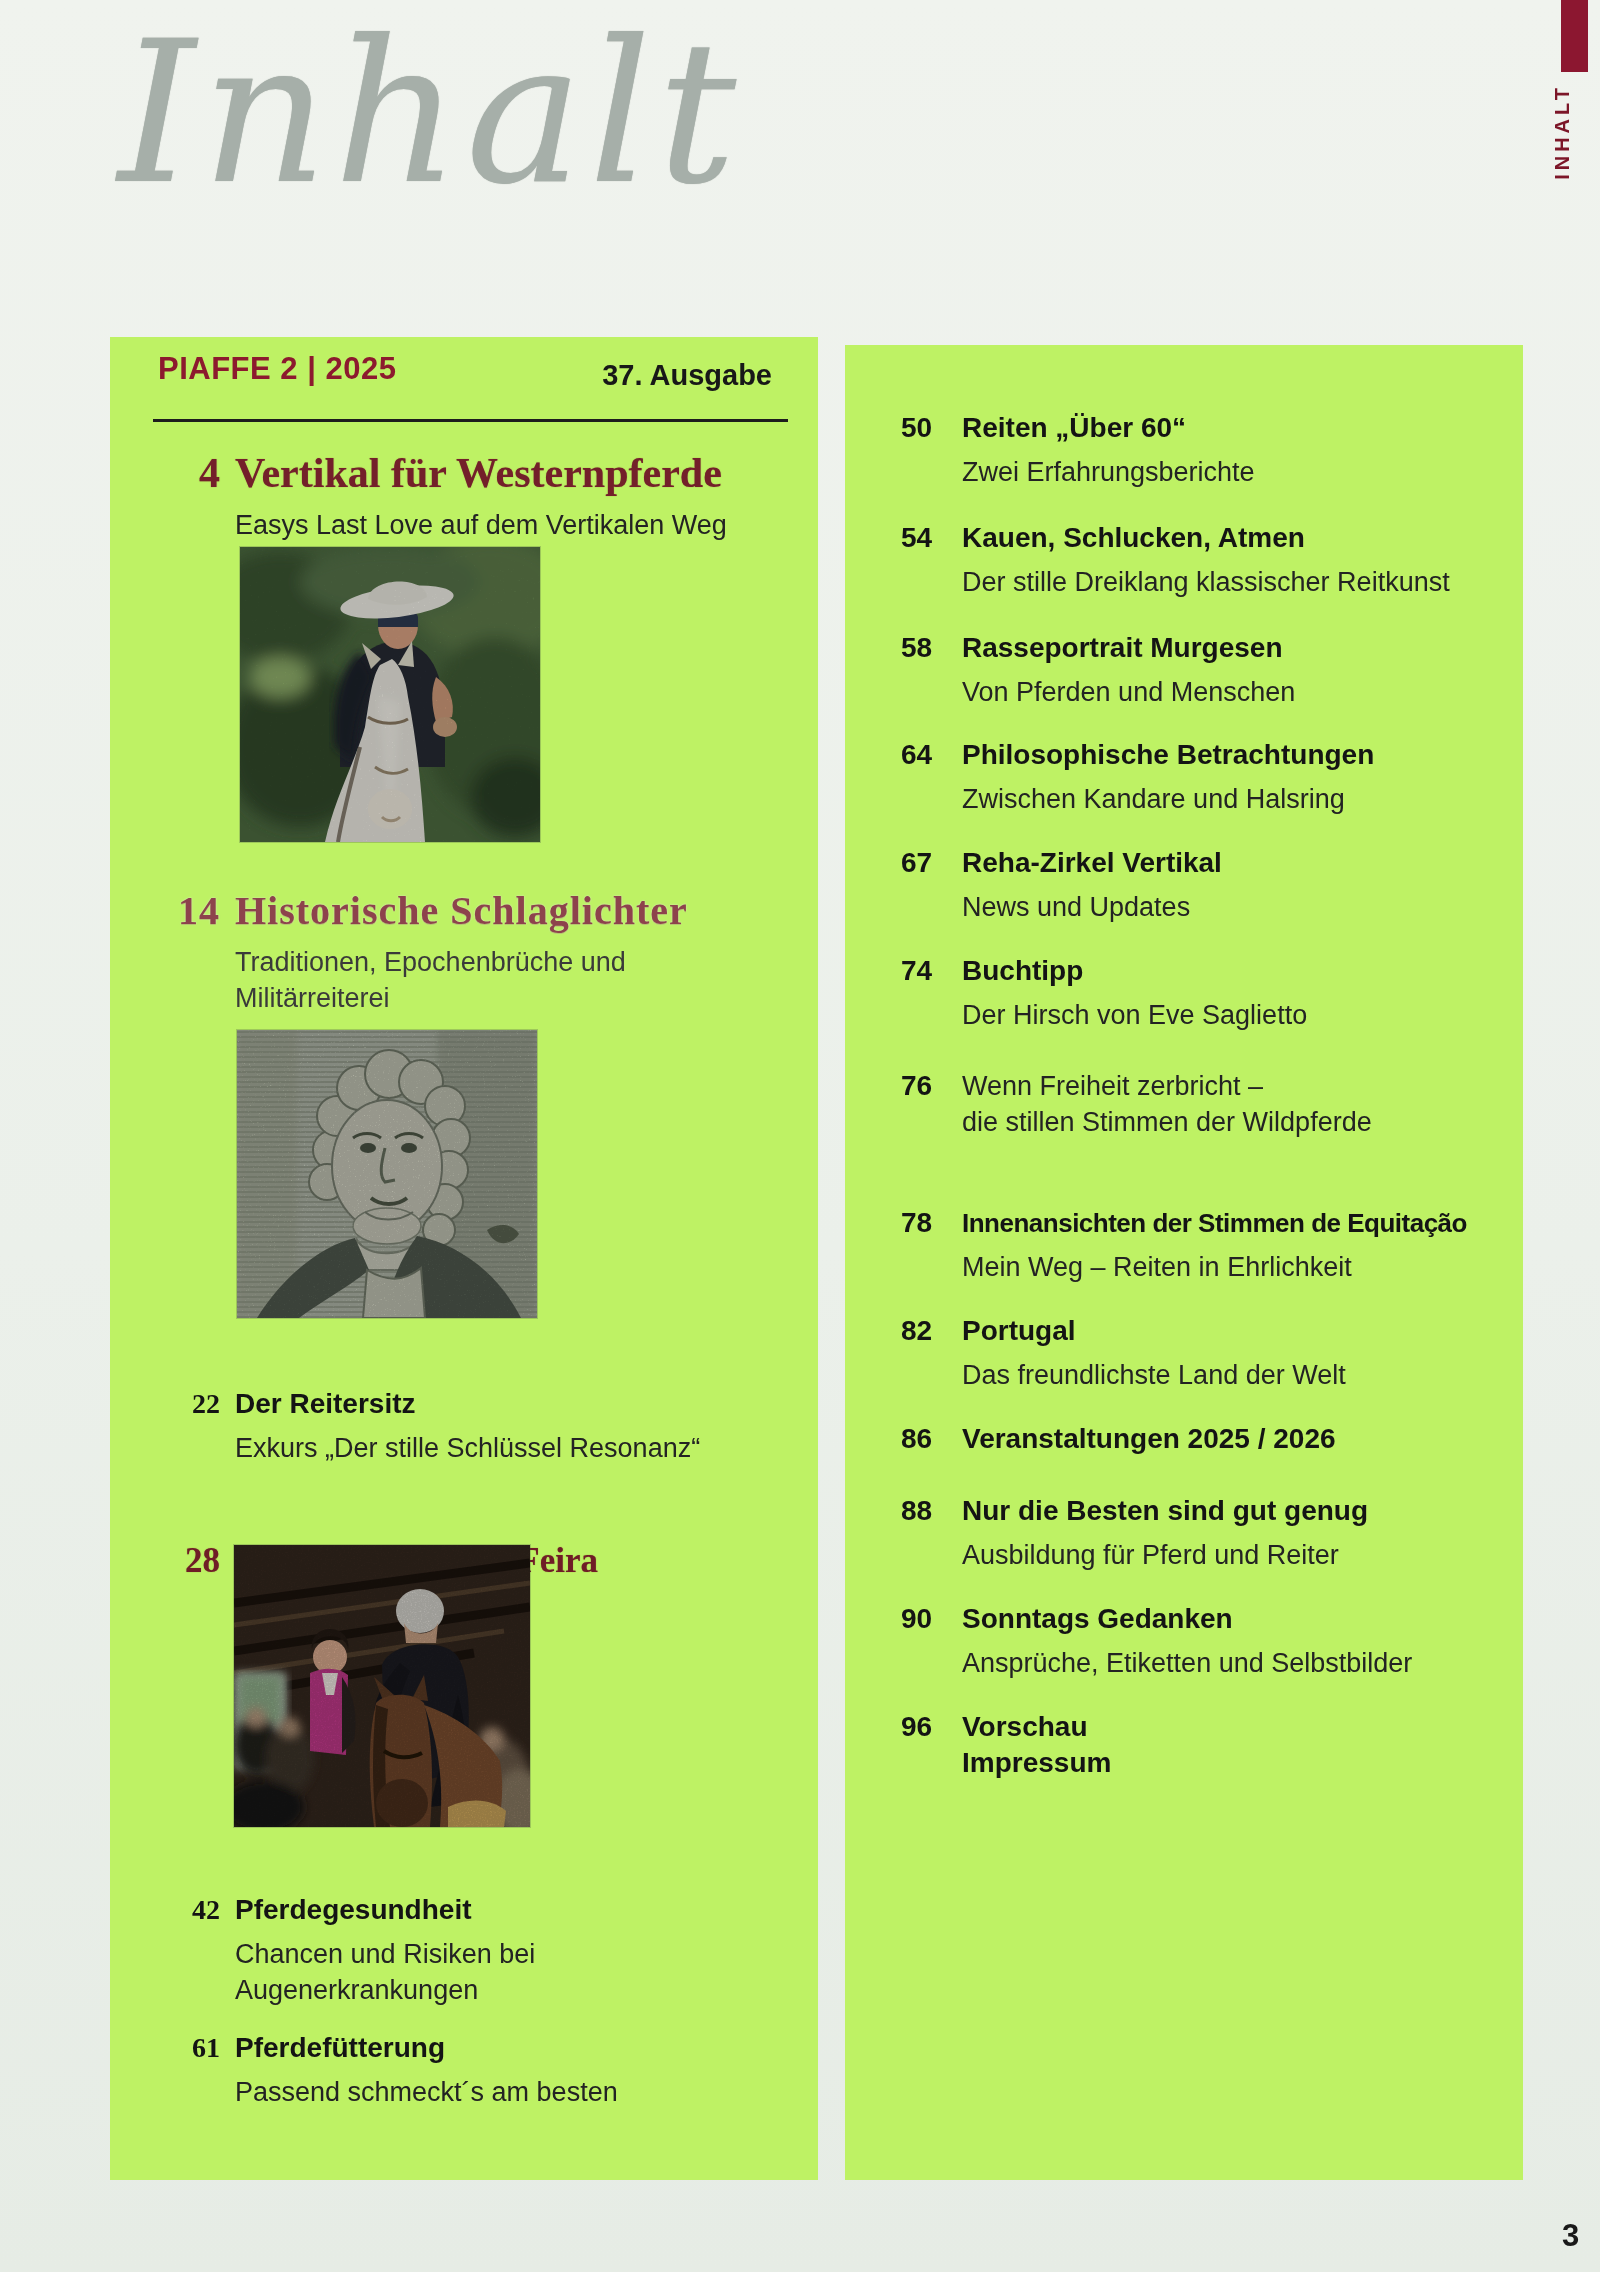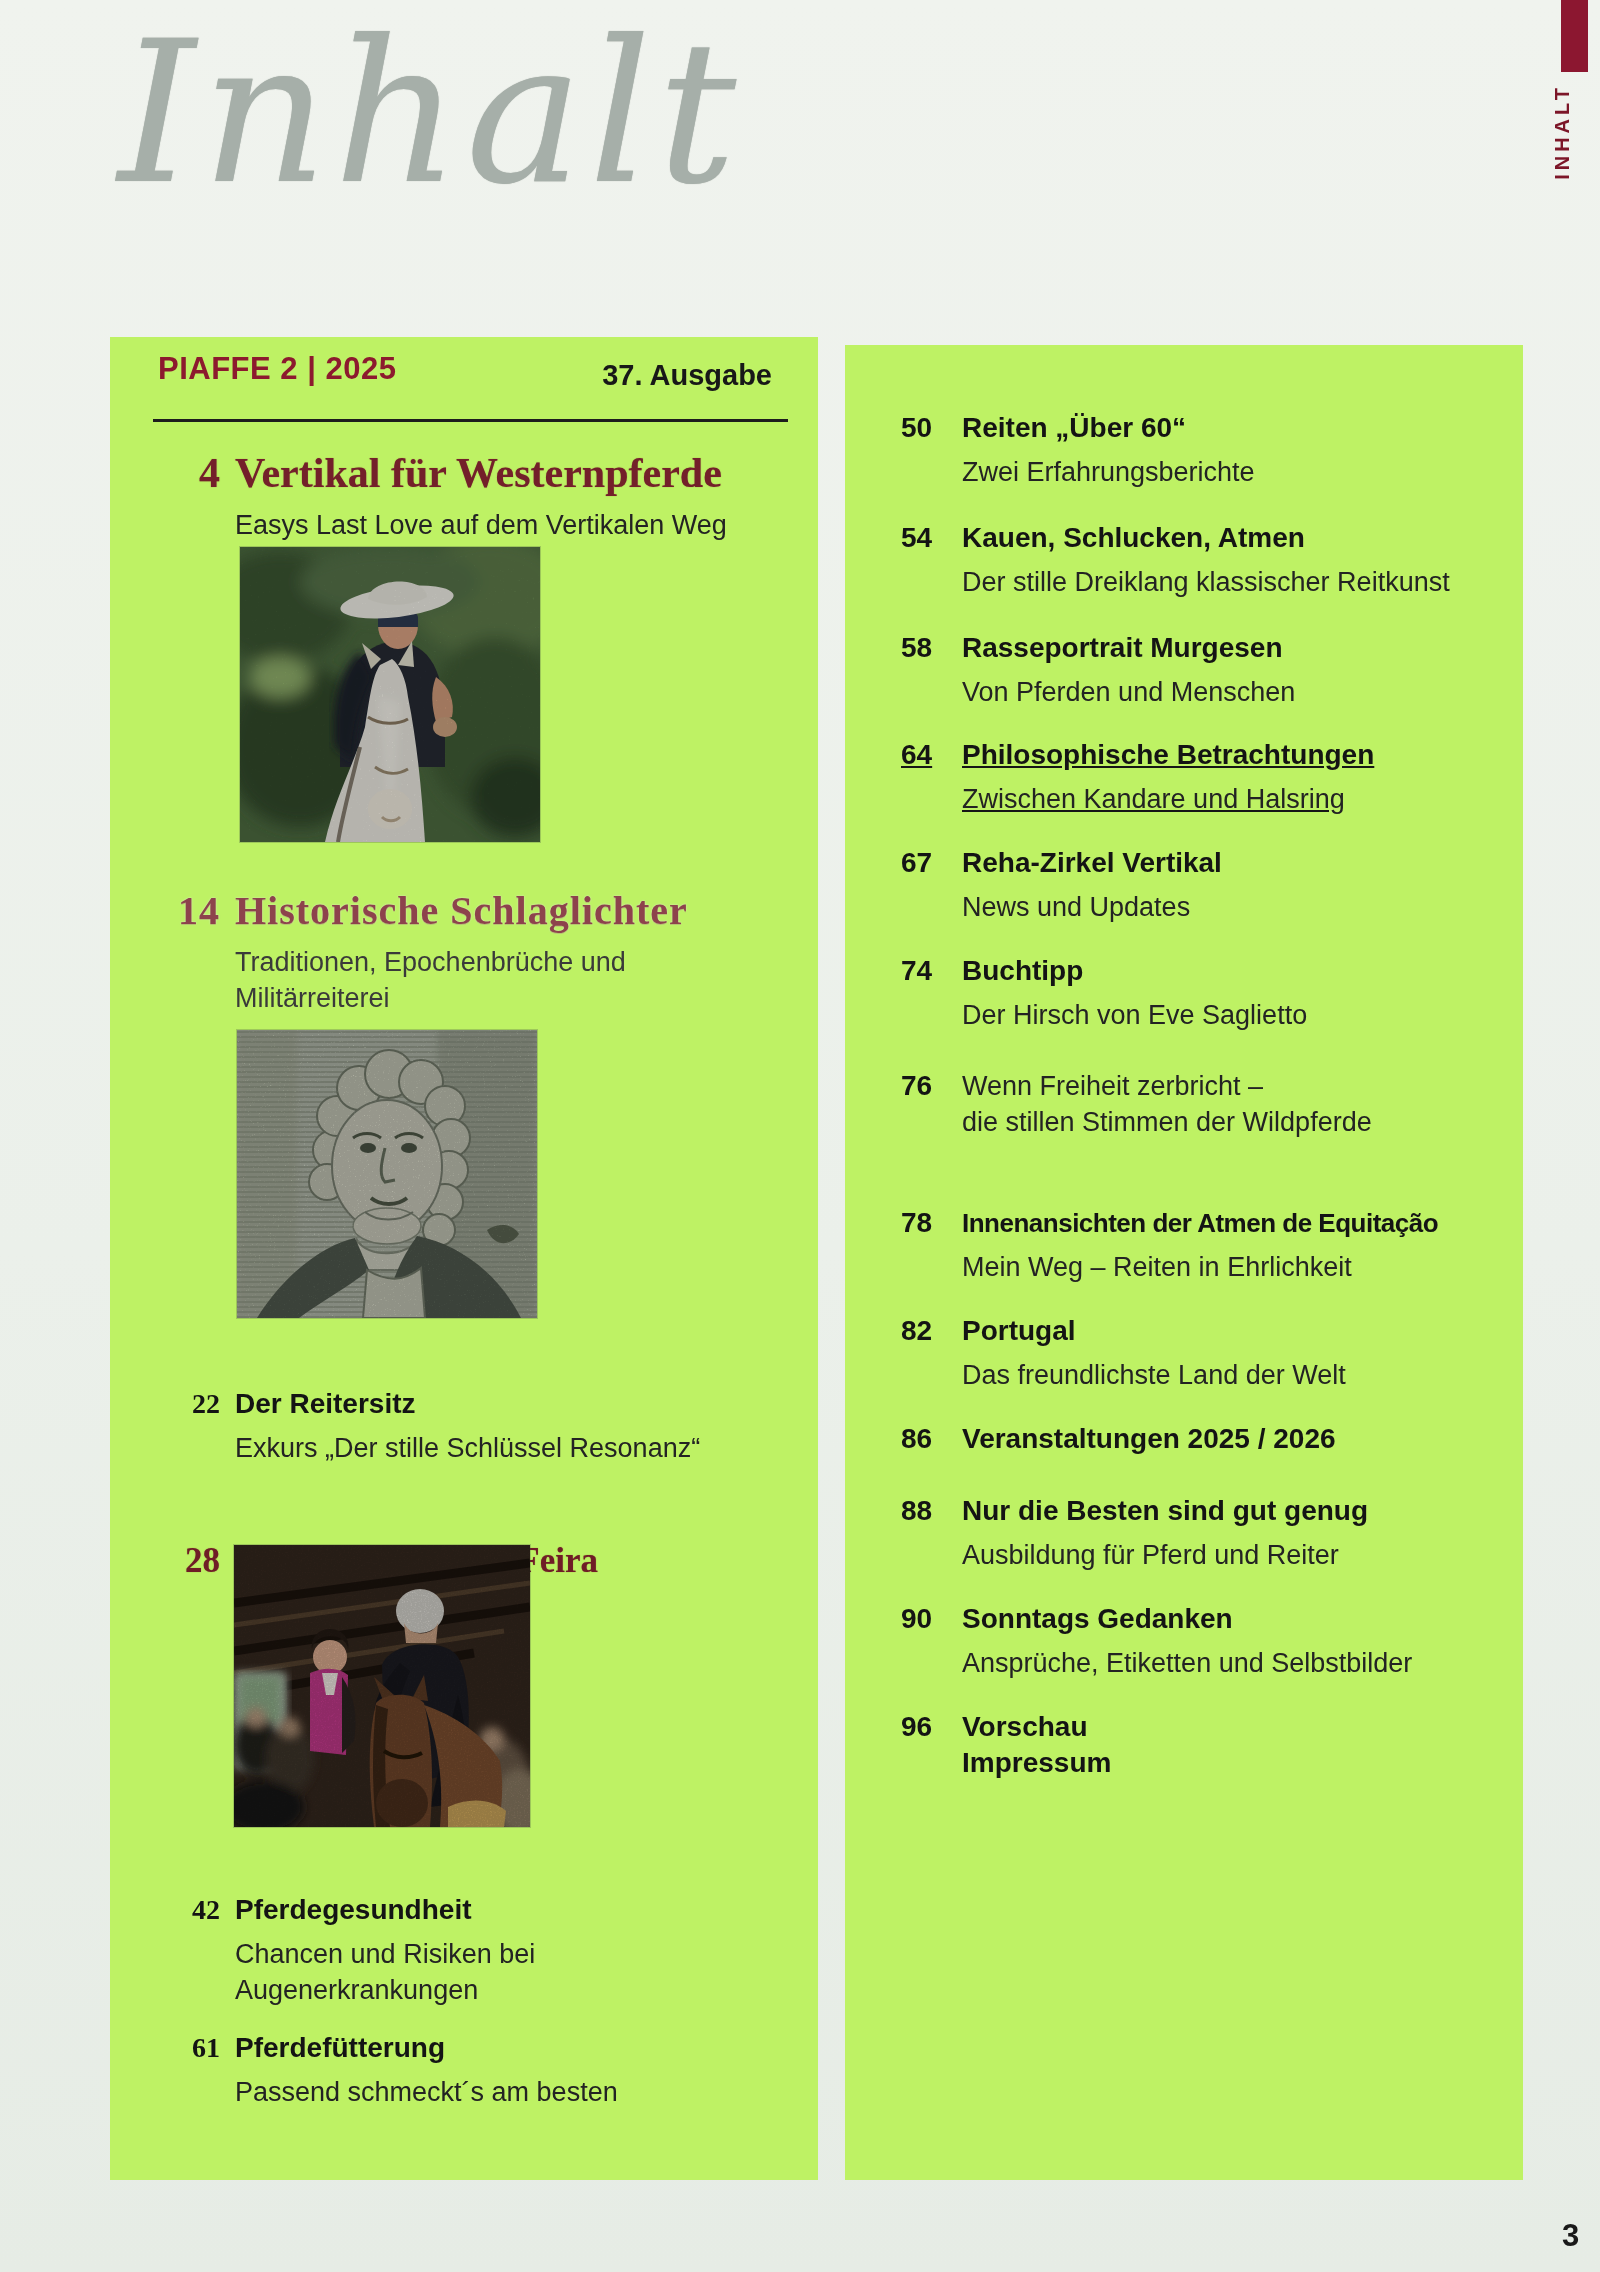--- a/index.html
+++ b/index.html
@@ -296,21 +296,21 @@
             <div class="subtitle">Der stille Dreiklang klassischer Reitkunst</div>
           </div>
         </div>
         <div class="entry plain" style="top: 285px;">
           <span class="num">58</span>
           <div class="txt">
             <div class="title">Rasseportrait Murgesen</div>
             <div class="subtitle">Von Pferden und Menschen</div>
           </div>
         </div>
-        <div class="entry plain" style="top: 392px; text-decoration: underline;">
+        <div class="entry plain" style="top: 392px;">
           <span class="num">64</span>
           <div class="txt">
             <div class="title">Philosophische Betrachtungen</div>
             <div class="subtitle">Zwischen Kandare und Halsring</div>
           </div>
         </div>
         <div class="entry plain" style="top: 500px;">
           <span class="num">67</span>
           <div class="txt">
             <div class="title">Reha-Zirkel Vertikal</div>
@@ -326,21 +326,21 @@
         </div>
         <div class="entry plain" style="top: 715px;">
           <span class="num">76</span>
           <div class="txt">
             <div class="subtitle">Wenn Freiheit zerbricht –<br>die stillen Stimmen der Wildpferde</div>
           </div>
         </div>
         <div class="entry plain" style="top: 860px;">
           <span class="num">78</span>
           <div class="txt">
-            <div class="title long">Innenansichten der Atmen de Equitação</div>
+            <div class="title long">Innenansichten der Stimmen de Equitação</div>
             <div class="subtitle">Mein Weg – Reiten in Ehrlichkeit</div>
           </div>
         </div>
         <div class="entry plain" style="top: 968px;">
           <span class="num">82</span>
           <div class="txt">
             <div class="title">Portugal</div>
             <div class="subtitle">Das freundlichste Land der Welt</div>
           </div>
         </div>

